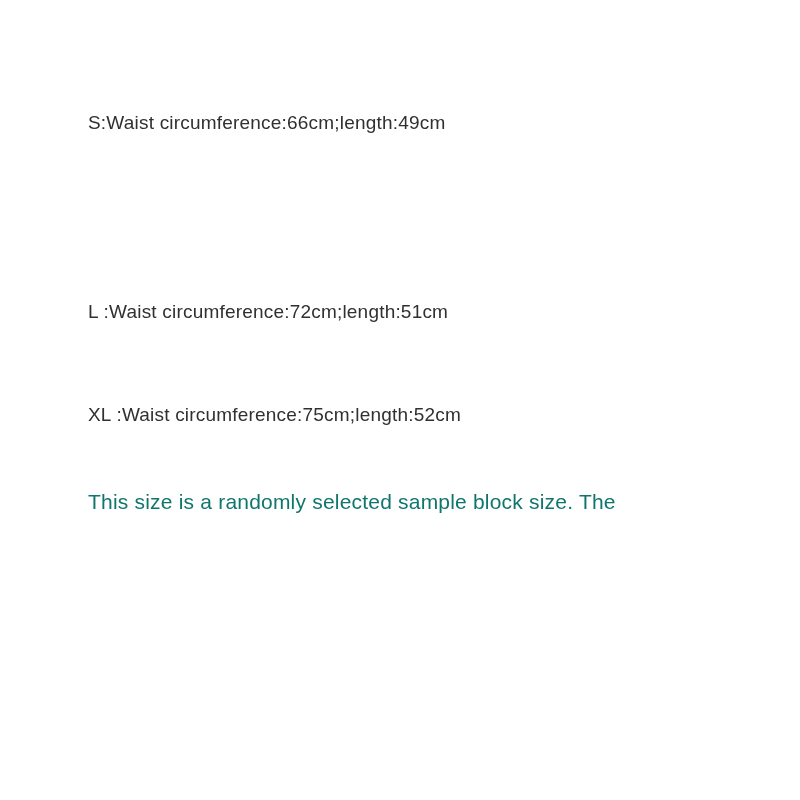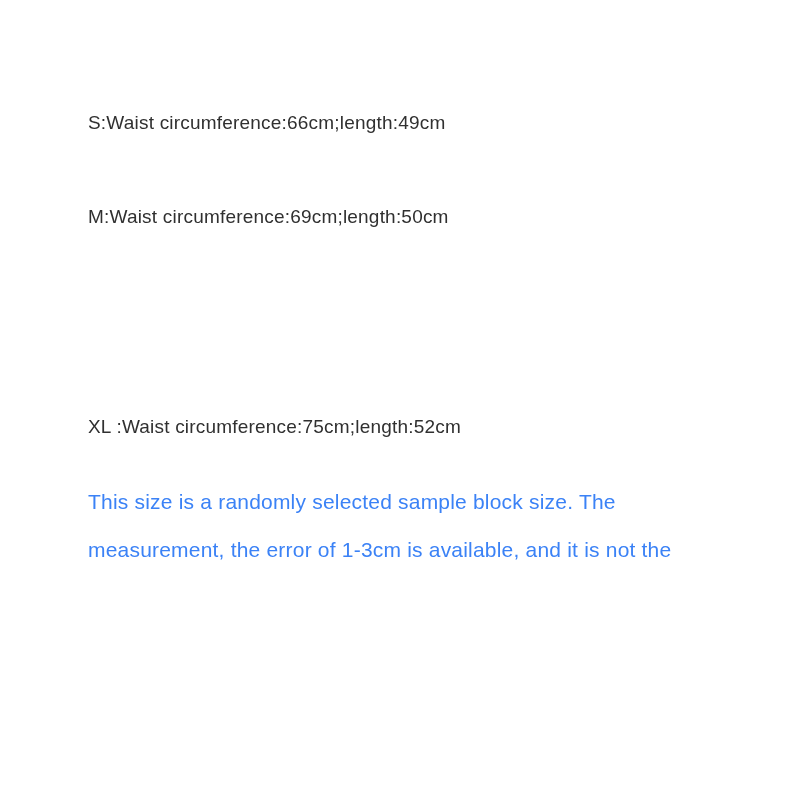--- a/index.html
+++ b/index.html
@@ -20,48 +20,47 @@
     position: absolute;
     left: 88px;
     font-size: 19px;
     letter-spacing: 0.2px;
     white-space: pre;
     color: #303030;
   }
   .size-row.s  { top: 112px; }
   .size-row.m  { top: 206px; }
   .size-row.l  { top: 301px; }
-  .size-row.xl { top: 416px; }
+  .size-row.xl { top: 404px; }
   .disclaimer {
     position: absolute;
     left: 88px;
     top: 478px;
     width: 640px;
     font-size: 21px;
     line-height: 48px;
     letter-spacing: 0.2px;
-    color: #3b82f6;
+    color: #0f766e;
   }
   .disclaimer .dline {
     white-space: pre;
   }
   .disclaimer .small {
     font-size: 17.5px;
   }
 </style>
 </head>
 <body>
 
 <div class="page">
 
   <div class="size-row s">S:Waist circumference:66cm;length:49cm</div>
 
-  <div class="size-row m">M:Waist circumference:69cm;length:50cm</div>
 
+  <div class="size-row l">L :Waist circumference:72cm;length:51cm</div>
 
   <div class="size-row xl">XL :Waist circumference:75cm;length:52cm</div>
 
   <div class="disclaimer">
     <div class="dline">This size is a randomly selected sample block size. The</div>
-    <div class="dline">measurement, the error of 1-3cm is available, and it is not the</div>
   </div>
 
 </div>
 
 </body></html>

